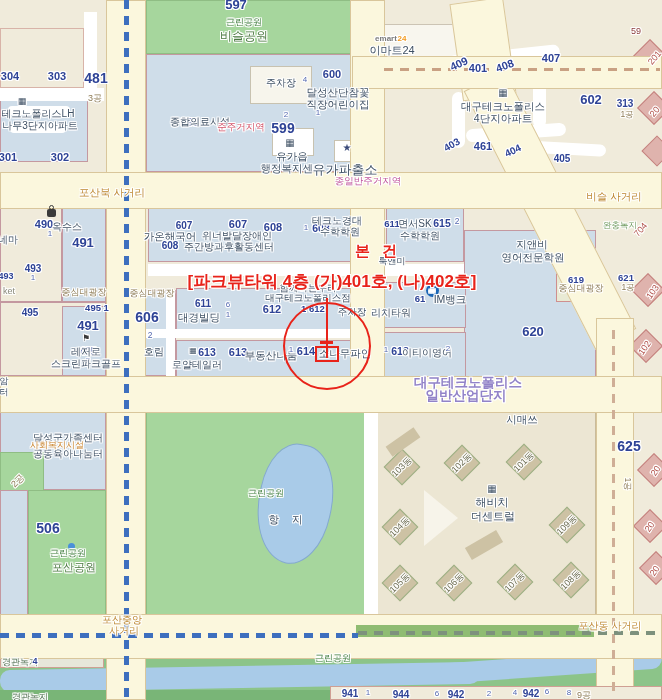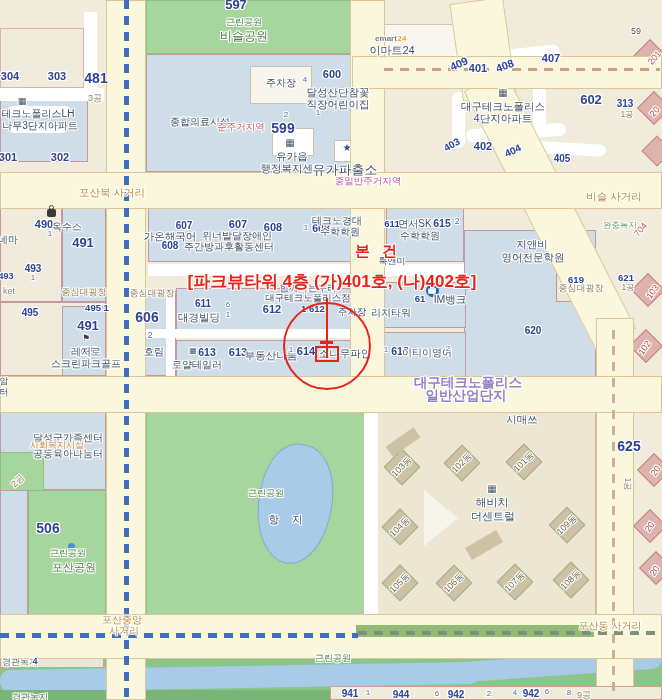--- a/index.html
+++ b/index.html
@@ -133,21 +133,21 @@
     <div class="lbl" style="left: 347px; top: 148px; font-size: 10px; color: rgb(58, 74, 122); font-weight: 500; transform: translate(-50%, -50%); z-index: 10;">★</div>
     <div class="lbl" style="left: 345px; top: 169px; font-size: 13px; color: rgb(61, 79, 99); font-weight: 500; transform: translate(-50%, -50%); z-index: 10;">유가파출소</div>
     <div class="lbl" style="left: 368px; top: 181px; font-size: 9.5px; color: rgb(192, 85, 156); font-weight: 500; transform: translate(-50%, -50%); z-index: 11;">종일반주거지역</div>
     <div class="lbl" style="left: 386px; top: 39px; font-size: 8px; color: rgb(122, 122, 122); font-weight: 700; transform: translate(-50%, -50%); z-index: 10;">emart</div>
     <div class="lbl" style="left: 402px; top: 39px; font-size: 8px; color: rgb(243, 154, 30); font-weight: 700; transform: translate(-50%, -50%); z-index: 10;">24</div>
     <div class="lbl" style="left: 392px; top: 50px; font-size: 11px; color: rgb(61, 79, 99); font-weight: 500; transform: translate(-50%, -50%); z-index: 10;">이마트24</div>
     <div class="lbl" style="left: 459px; top: 64px; font-size: 11px; color: rgb(46, 67, 150); font-weight: 700; transform: translate(-50%, -50%) rotate(-25deg); z-index: 10;">409</div>
     <div class="lbl" style="left: 505px; top: 66px; font-size: 11px; color: rgb(46, 67, 150); font-weight: 700; transform: translate(-50%, -50%) rotate(-20deg); z-index: 10;">408</div>
     <div class="lbl" style="left: 551px; top: 58px; font-size: 11px; color: rgb(46, 67, 150); font-weight: 700; transform: translate(-50%, -50%); z-index: 10;">407</div>
     <div class="lbl" style="left: 478px; top: 68px; font-size: 11px; color: rgb(46, 67, 150); font-weight: 700; transform: translate(-50%, -50%); z-index: 10;">401</div>
-    <div class="lbl" style="left: 483px; top: 146px; font-size: 11px; color: rgb(46, 67, 150); font-weight: 700; transform: translate(-50%, -50%); z-index: 10;">402</div>
+    <div class="lbl" style="left: 483px; top: 146px; font-size: 11px; color: rgb(46, 67, 150); font-weight: 700; transform: translate(-50%, -50%); z-index: 10;">461</div>
     <div class="lbl" style="left: 503px; top: 93px; font-size: 10px; color: rgb(61, 79, 99); font-weight: 500; transform: translate(-50%, -50%); z-index: 10;">▦</div>
     <div class="lbl" style="left: 503px; top: 106px; font-size: 10.5px; color: rgb(61, 79, 99); font-weight: 500; transform: translate(-50%, -50%); z-index: 10;">대구테크노폴리스</div>
     <div class="lbl" style="left: 503px; top: 118px; font-size: 10.5px; color: rgb(61, 79, 99); font-weight: 500; transform: translate(-50%, -50%); z-index: 10;">4단지아파트</div>
     <div class="lbl" style="left: 591px; top: 99px; font-size: 13px; color: rgb(46, 67, 150); font-weight: 700; transform: translate(-50%, -50%); z-index: 10;">602</div>
     <div class="lbl" style="left: 625px; top: 104px; font-size: 10px; color: rgb(46, 67, 150); font-weight: 700; transform: translate(-50%, -50%); z-index: 10;">313</div>
     <div class="lbl" style="left: 627px; top: 114px; font-size: 8.5px; color: rgb(141, 123, 85); font-weight: 500; transform: translate(-50%, -50%); z-index: 10;">1공</div>
     <div class="lbl" style="left: 452px; top: 145px; font-size: 10px; color: rgb(46, 67, 150); font-weight: 700; transform: translate(-50%, -50%) rotate(-30deg); z-index: 10;">403</div>
     <div class="lbl" style="left: 513px; top: 151px; font-size: 10px; color: rgb(46, 67, 150); font-weight: 700; transform: translate(-50%, -50%) rotate(-25deg); z-index: 10;">404</div>
     <div class="lbl" style="left: 562px; top: 159px; font-size: 10px; color: rgb(46, 67, 150); font-weight: 700; transform: translate(-50%, -50%); z-index: 10;">405</div>
     <div class="lbl" style="left: 655px; top: 58px; font-size: 9px; color: rgb(176, 80, 74); font-weight: 500; transform: translate(-50%, -50%) rotate(-50deg); z-index: 10;">201</div>
@@ -202,21 +202,21 @@
     <div class="lbl" style="left: 308px; top: 288px; font-size: 9.5px; color: rgb(61, 79, 99); font-weight: 500; transform: translate(-50%, -50%); z-index: 10;">함께하는우리</div>
     <div class="lbl" style="left: 308px; top: 298px; font-size: 9.5px; color: rgb(61, 79, 99); font-weight: 500; transform: translate(-50%, -50%); z-index: 10;">대구테크노폴리스점</div>
     <div class="lbl" style="left: 313px; top: 309px; font-size: 9.5px; color: rgb(46, 67, 150); font-weight: 700; transform: translate(-50%, -50%); z-index: 10;">1 612</div>
     <div class="lbl" style="left: 352px; top: 312px; font-size: 9.5px; color: rgb(61, 79, 99); font-weight: 500; transform: translate(-50%, -50%); z-index: 10;">주차장</div>
     <div class="lbl" style="left: 391px; top: 313px; font-size: 10px; color: rgb(61, 79, 99); font-weight: 500; transform: translate(-50%, -50%); z-index: 10;">리치타워</div>
     <div class="lbl" style="left: 420px; top: 299px; font-size: 9.5px; color: rgb(46, 67, 150); font-weight: 700; transform: translate(-50%, -50%); z-index: 10;">61</div>
     <div class="lbl" style="left: 432px; top: 291px; font-size: 6px; color: rgb(255, 255, 255); font-weight: 500; transform: translate(-50%, -50%); z-index: 11;">iM</div>
     <div class="lbl" style="left: 450px; top: 299px; font-size: 10.5px; color: rgb(61, 79, 99); font-weight: 500; transform: translate(-50%, -50%); z-index: 10;">IM뱅크</div>
     <div class="lbl" style="left: 576px; top: 280px; font-size: 9.5px; color: rgb(46, 67, 150); font-weight: 700; transform: translate(-50%, -50%); z-index: 10;">619</div>
     <div class="lbl" style="left: 581px; top: 288px; font-size: 9px; color: rgb(141, 123, 85); font-weight: 500; transform: translate(-50%, -50%); z-index: 11;">중심대광장</div>
-    <div class="lbl" style="left: 533px; top: 331px; font-size: 10px; color: rgb(46, 67, 150); font-weight: 700; transform: translate(-50%, -50%); z-index: 10;">620</div>
+    <div class="lbl" style="left: 533px; top: 331px; font-size: 13px; color: rgb(46, 67, 150); font-weight: 700; transform: translate(-50%, -50%); z-index: 10;">620</div>
     <div class="lbl" style="left: 193px; top: 351px; font-size: 8px; color: rgb(61, 79, 99); font-weight: 500; transform: translate(-50%, -50%); z-index: 10;">▦</div>
     <div class="lbl" style="left: 207px; top: 352px; font-size: 10.5px; color: rgb(46, 67, 150); font-weight: 700; transform: translate(-50%, -50%); z-index: 10;">613</div>
     <div class="lbl" style="left: 197px; top: 365px; font-size: 10px; color: rgb(61, 79, 99); font-weight: 500; transform: translate(-50%, -50%); z-index: 10;">로얄테일러</div>
     <div class="lbl" style="left: 238px; top: 352px; font-size: 11px; color: rgb(46, 67, 150); font-weight: 700; transform: translate(-50%, -50%); z-index: 10;">613</div>
     <div class="lbl" style="left: 271px; top: 355px; font-size: 10.5px; color: rgb(61, 79, 99); font-weight: 500; transform: translate(-50%, -50%); z-index: 10;">부동산나눔</div>
     <div class="lbl" style="left: 291px; top: 350px; font-size: 8px; color: rgb(84, 104, 176); font-weight: 500; transform: translate(-50%, -50%); z-index: 10;">1</div>
     <div class="lbl" style="left: 306px; top: 351px; font-size: 11px; color: rgb(46, 67, 150); font-weight: 700; transform: translate(-50%, -50%); z-index: 10;">614</div>
     <div class="lbl" style="left: 345px; top: 353px; font-size: 10.5px; color: rgb(61, 79, 99); font-weight: 500; transform: translate(-50%, -50%); z-index: 10;">소나무파인</div>
     <div class="lbl" style="left: 386px; top: 350px; font-size: 8px; color: rgb(84, 104, 176); font-weight: 500; transform: translate(-50%, -50%); z-index: 10;">1</div>
     <div class="lbl" style="left: 400px; top: 351px; font-size: 10.5px; color: rgb(46, 67, 150); font-weight: 700; transform: translate(-50%, -50%); z-index: 10;">618</div>

